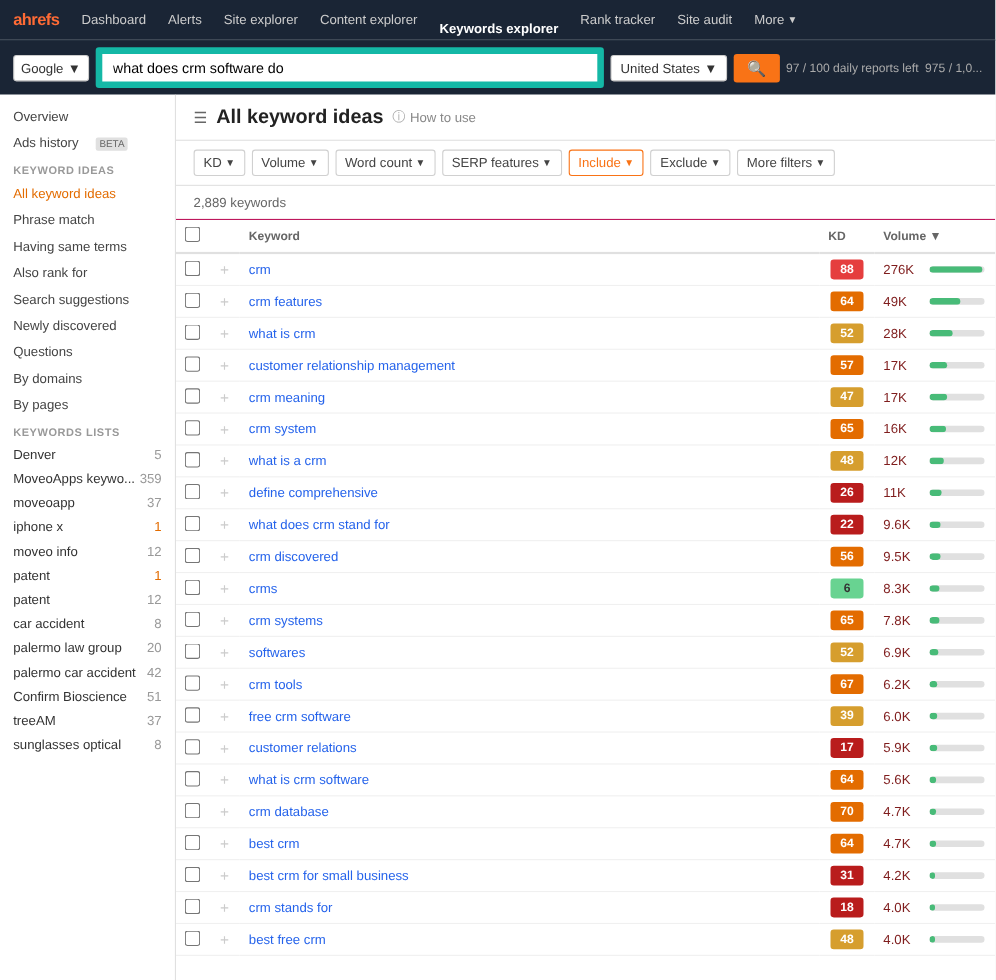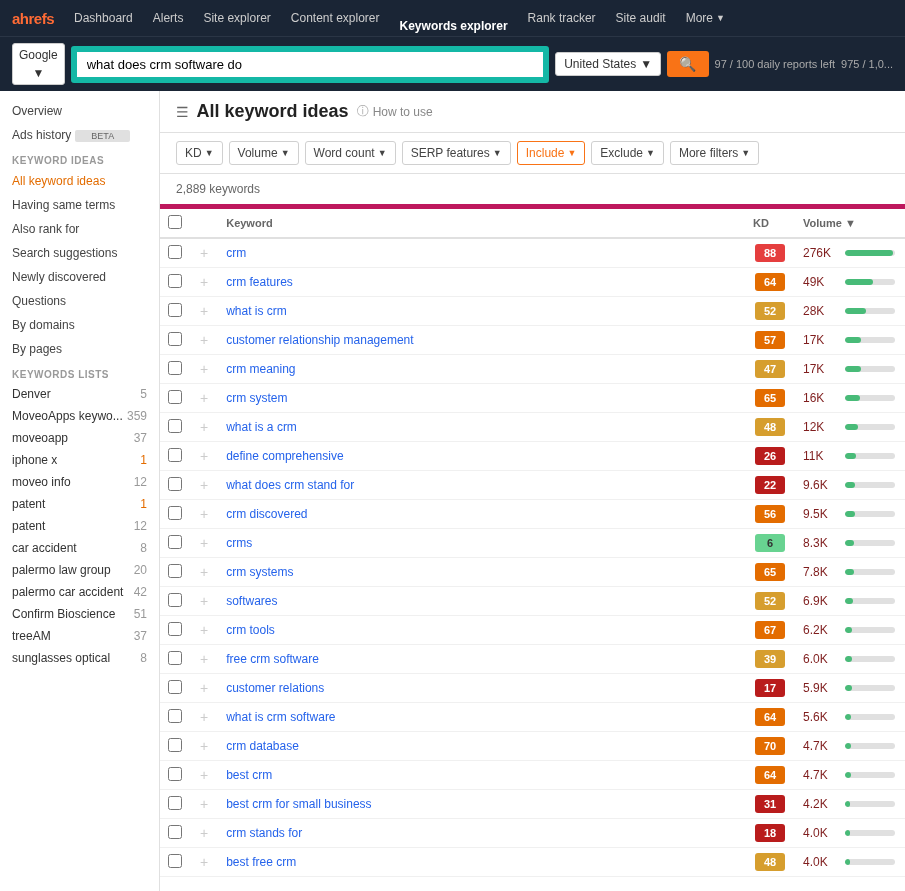--- a/index.html
+++ b/index.html
@@ -47,21 +47,20 @@
       background: #fff;
       border: 1px solid #ccc;
       border-radius: 3px;
       padding: 4px 6px;
       font-size: 12px;
       display: flex;
       align-items: center;
       gap: 4px;
       cursor: pointer;
       white-space: nowrap;
-      flex-direction: column;
     }
     .search-input {
       flex: 1;
       border: 6px solid #14b8a6;
       border-radius: 3px;
       padding: 5px 10px;
       font-size: 13px;
     }
     .country-select {
       background: #fff;
@@ -129,22 +128,22 @@
       font-size: 12px;
       color: #333;
     }
     .sidebar-list-item .count { color: #999; }
     .sidebar-list-item .count.orange { color: #e36c00; }
     .badge-beta {
       background: #e0e0e0;
       color: #666;
       font-size: 9px;
       border-radius: 2px;
-      padding: 1px 16px;
-      margin-left: 4px;
+      padding: 1px 3px;
+      margin-left: 16px;
       vertical-align: middle;
     }
 
     
     .main-content {
       flex: 1;
       overflow-y: auto;
       background: #fff;
     }
     .page-header {
@@ -188,21 +187,21 @@
       color: #444;
     }
     .filter-btn .chevron { font-size: 9px; }
     .filter-btn.active-filter { border-color: #f97316; color: #f97316; }
 
     
     .keywords-count {
       padding: 8px 16px;
       font-size: 12px;
       color: #666;
-      border-bottom: 5px solid #be185d;
+      border-bottom: 1px solid #be185d;
     }
 
     
     .kw-table {
       width: 100%;
       border-collapse: collapse;
     }
     .kw-table th {
       padding: 6px 8px;
       text-align: left;
@@ -298,20 +297,21 @@
 <div class="layout">
 
   <aside class="sidebar">
     <a class="sidebar-link">Overview</a>
     <a class="sidebar-link">
       <span>Ads history</span><span class="badge-beta">BETA</span>
     </a>
 
     <div class="sidebar-section-label">KEYWORD IDEAS</div>
     <a class="sidebar-link active">All keyword ideas</a>
+    <a class="sidebar-link">Phrase match</a>
     <a class="sidebar-link">Having same terms</a>
     <a class="sidebar-link">Also rank for</a>
     <a class="sidebar-link">Search suggestions</a>
     <a class="sidebar-link">Newly discovered</a>
     <a class="sidebar-link">Questions</a>
 
     <a class="sidebar-link">By domains</a>
     <a class="sidebar-link">By pages</a>
 
     <div class="sidebar-section-label">KEYWORDS LISTS</div>

